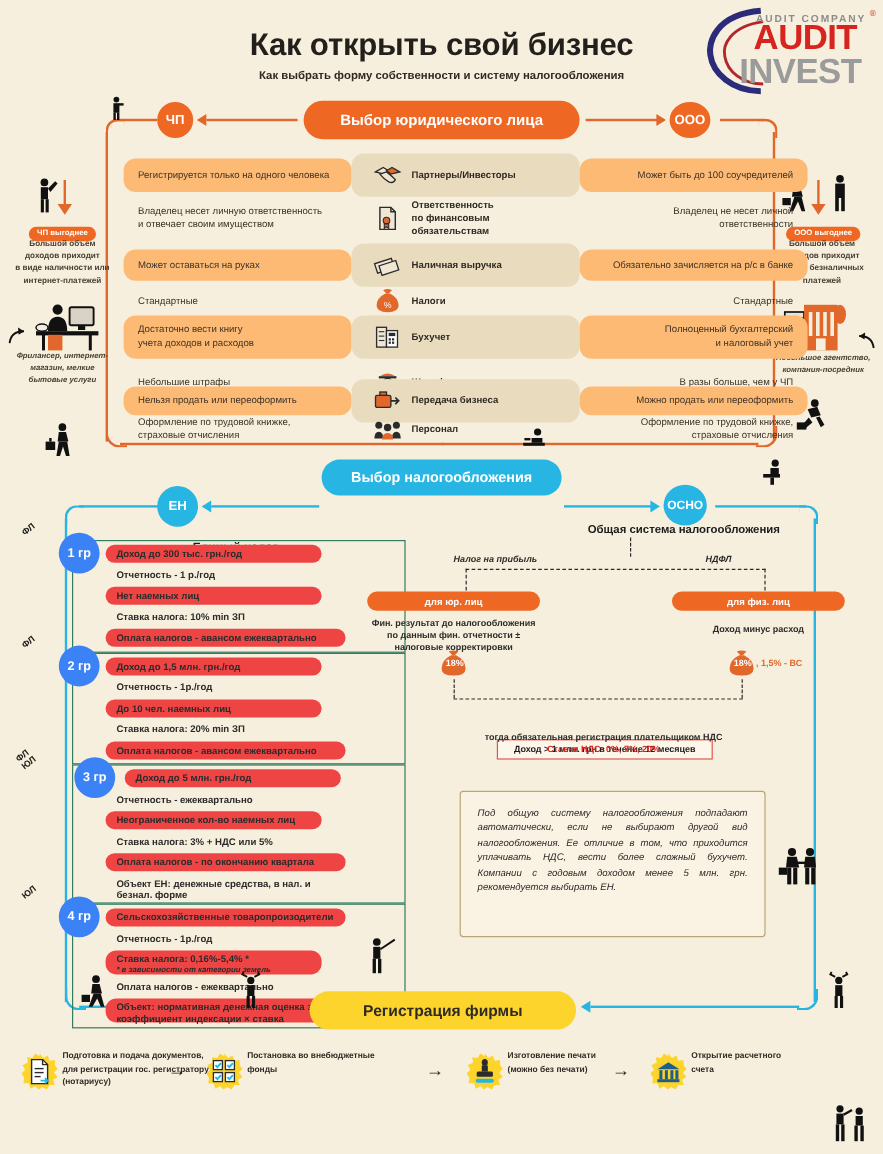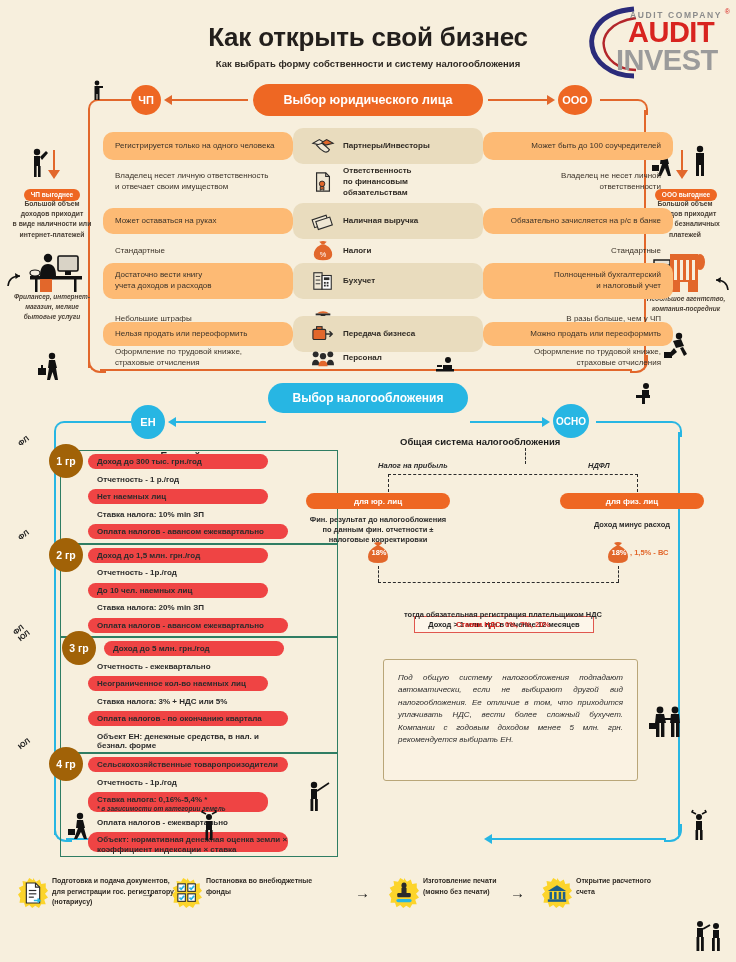--- a/index.html
+++ b/index.html
@@ -39,21 +39,21 @@
     font-weight:bold;text-align:center;
   }
   .pill-blue{background:#27b6e3;}
   .pill-yellow{background:#fcd42b;color:#2f2a24;}
   .circ{
     border-radius:50%;background:#ee6723;color:#fff;
     display:flex;align-items:center;justify-content:center;
     font-weight:bold;
   }
   .circ-blue{background:#27b6e3;}
-  .circ-green{background:#a16207;}
+  .circ-green{background:#3b82f6;}
 
   
   .ln{background:#e2672b;position:absolute;}
   .ln-blue{background:#27b6e3;}
 
   .arrowR{
     width:0;height:0;border-top:5px solid transparent;border-bottom:5px solid transparent;
     border-left:8px solid #e2672b;position:absolute;
   }
   .arrowL{
@@ -103,21 +103,21 @@
     display:flex;align-items:center;padding-left:9px;box-sizing:border-box;
   }
   .bar.plain{background:transparent;}
   .bar.two{line-height:1.25;display:block;padding-top:3px;}
   .rot{
     position:absolute;font-size:7.5px;font-weight:bold;color:#1c1c1c;
     transform:rotate(-38deg);transform-origin:left bottom;white-space:nowrap;
   }
 
   
-  .osno-title{font-size:9.5px;font-weight:bold;color:#1c1c1c;text-align:left;}
+  .osno-title{font-size:9.5px;font-weight:bold;color:#1c1c1c;text-align:right;}
   .dash-h{position:absolute;border-top:1.6px dashed #2b2b2b;}
   .dash-v{position:absolute;border-left:1.6px dashed #2b2b2b;}
   .opill{
     position:absolute;background:#ee6723;color:#fff;border-radius:10px;
     font-size:8px;font-weight:bold;display:flex;align-items:center;justify-content:center;
   }
   .octr{position:absolute;text-align:center;font-size:7.5px;font-weight:bold;line-height:1.35;color:#2b2b2b;}
   .bagpct{position:absolute;font-size:7.5px;font-weight:bold;color:#fff;}
   .redbox{
     position:absolute;border:1px solid #e0574e;background:#fdf6ea;
@@ -595,20 +595,21 @@
       <rect x="27" y="18" width="2.8" height="13" fill="#111"></rect>
   </svg>
   <svg class="abs" style="left:304px;top:780px;width:28px;height:40px;" viewBox="0 0 28 40">
     <circle cx="10" cy="5" r="3.2" fill="#111"></circle>
       <path d="M7 9 h6 v10 h-6z" fill="#111"></path>
     <rect x="6.5" y="19" width="2.8" height="12" fill="#111"></rect>
       <rect x="11" y="19" width="2.8" height="12" fill="#111"></rect>
     <path d="M13 11 l12 -8" stroke="#111" stroke-width="1.6" fill="none"></path>
   </svg>
 
+  <div class="abs pill pill-yellow" style="left:258px;top:826px;width:222px;height:32px;font-size:13px;">Регистрация фирмы</div>
 
   <div id="reg-steps">
       <div class="sunb" style="left: 18px; top: 878px;">
         <svg viewBox="0 0 40 40" width="30" height="30">
           <path d="M20 0 L24 5 L29 2 L31 8 L37 7 L37 13 L40 17 L36 21 L40 26 L35 29 L37 35 L31 35 L28 40 L23 37 L19 40 L15 36 L10 39 L8 33 L2 33 L3 27 L0 22 L4 18 L1 13 L7 10 L6 4 L12 5 L15 0 L20 3 Z" fill="#fcd42b"></path>
         </svg>
         <div style="position: absolute; left: 0px; top: 0px; width: 30px; height: 30px; display: flex; align-items: center; justify-content: center;">
           <svg viewBox="0 0 24 26" width="20" height="22">
             <path d="M4 1 h11 l5 5 v19 h-16z" fill="#fff" stroke="#2b2b2b" stroke-width="1.4"></path>
             <path d="M15 1 v5 h5" fill="none" stroke="#2b2b2b" stroke-width="1.4"></path>

